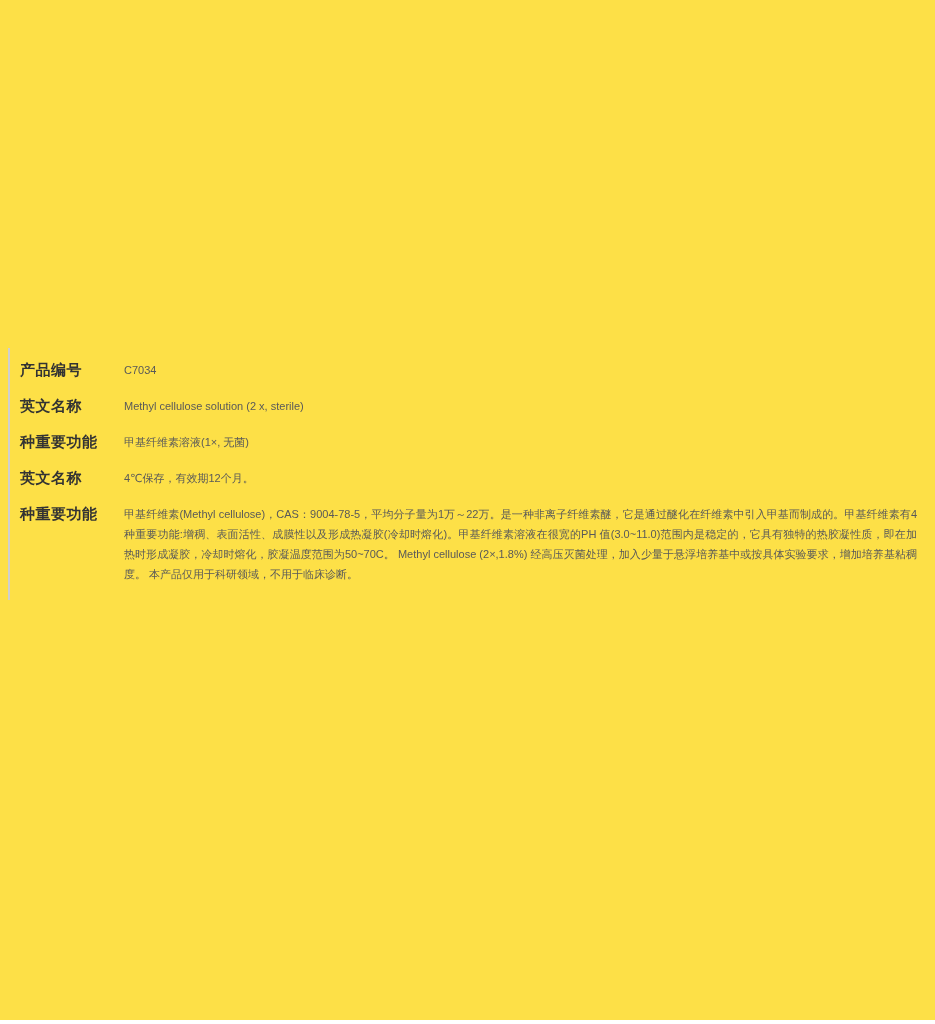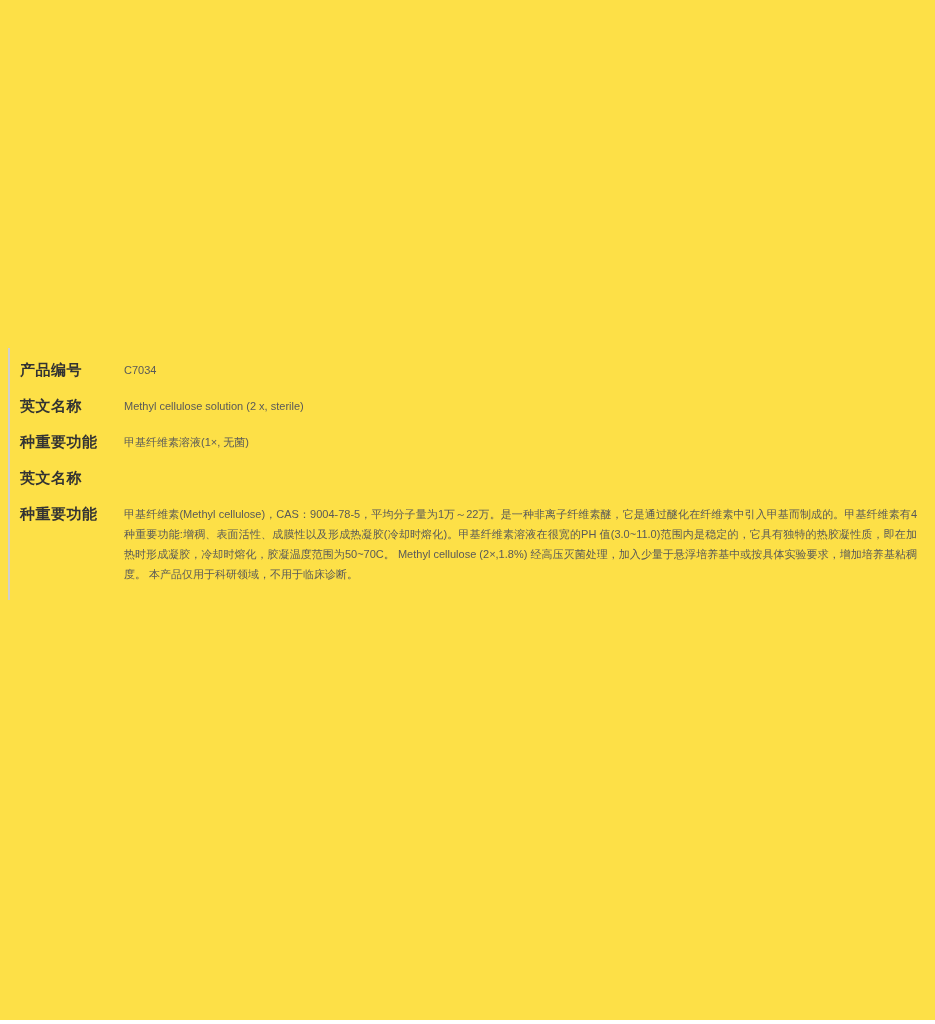--- a/index.html
+++ b/index.html
@@ -67,20 +67,21 @@
       <div class="field-value">Methyl cellulose solution (2 x, sterile)</div>
     </div>
 
     <div class="field-row">
       <div class="field-label">种重要功能</div>
       <div class="field-value">甲基纤维素溶液(1×, 无菌)</div>
     </div>
 
     <div class="field-row">
       <div class="field-label">英文名称</div>
+      <div class="field-value">4℃保存，有效期12个月。</div>
     </div>
 
     <div class="field-row">
       <div class="field-label">种重要功能</div>
       <div class="field-value description">甲基纤维素(Methyl cellulose)，CAS：9004-78-5，平均分子量为1万～22万。是一种非离子纤维素醚，它是通过醚化在纤维素中引入甲基而制成的。甲基纤维素有4 种重要功能:增稠、表面活性、成膜性以及形成热凝胶(冷却时熔化)。甲基纤维素溶液在很宽的PH 值(3.0~11.0)范围内是稳定的，它具有独特的热胶凝性质，即在加热时形成凝胶，冷却时熔化，胶凝温度范围为50~70C。 Methyl cellulose (2×,1.8%) 经高压灭菌处理，加入少量于悬浮培养基中或按具体实验要求，增加培养基粘稠度。 本产品仅用于科研领域，不用于临床诊断。</div>
     </div>
 
   </div>
 </div>
 

